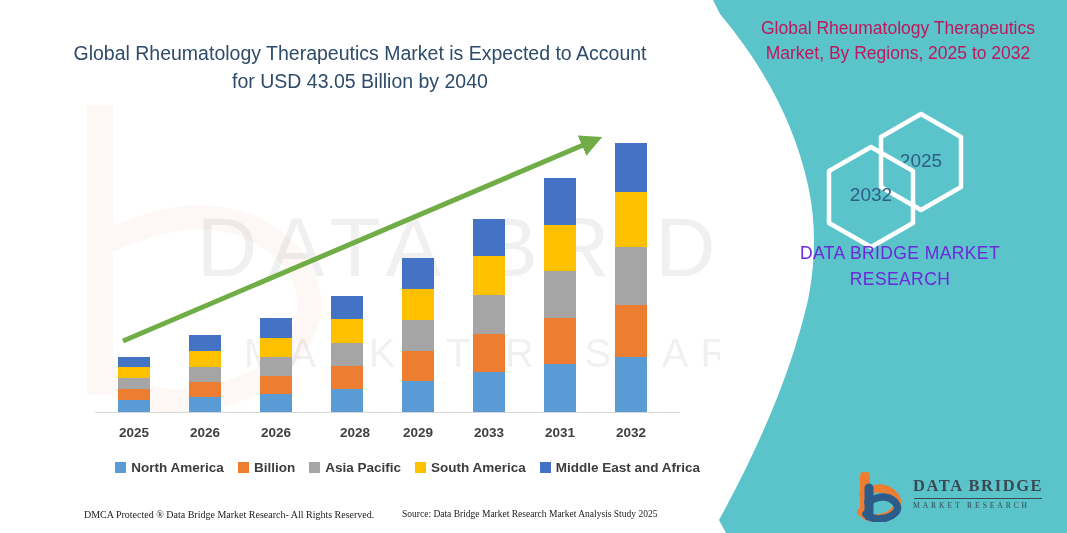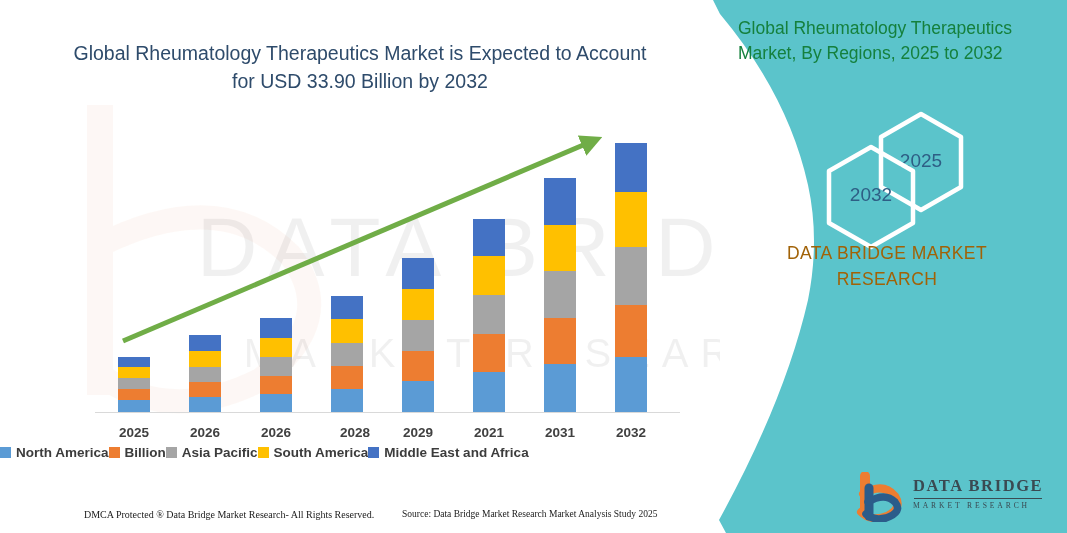--- a/index.html
+++ b/index.html
@@ -53,22 +53,22 @@
   .xlabel {
     position:absolute; top:425px; width:70px; text-align:center;
     font-size:13.5px; font-weight:bold; color:#404040;
   }
 
   
   #growth-arrow { position:absolute; left:0; top:0; width:720px; height:533px; pointer-events:none; }
 
   
   #legend {
-    position:absolute; left:0; top:445px; width:700px;
-    display:flex; justify-content:flex-start; align-items:center; 
+    position:absolute; left:0; top:460px; width:700px;
+    display:flex; justify-content:flex-end; align-items:center; gap:14px;
   }
   .legend-item { display:flex; align-items:center; gap:5px; }
   .legend-swatch { width:11px; height:11px; display:block; }
   .legend-label { font-size:13.5px; font-weight:bold; color:#3C3C3C; white-space:nowrap; }
 
   
   #footer-left {
     position:absolute; left:84px; top:509px;
     font-family:Liberation Serif, serif;
     font-size:10px; color:#1a1a1a; white-space:nowrap;
@@ -83,33 +83,33 @@
   #right-panel {
     position:absolute; left:690px; top:0; width:377px; height:533px;
     overflow:hidden;
   }
   #teal-shape { position:absolute; left:0; top:0; width:377px; height:533px; }
 
   #right-content { position:absolute; left:0; top:0; width:377px; height:533px; }
 
   #right-title {
     position:absolute; left:48px; top:16px; width:320px;
-    color:#15803d;
+    text-align:center; color:#be185d;
     font-size:17.5px; line-height:1.45; font-weight:400;
   }
 
   .hexagon { position:absolute; }
   .hex-label {
     position:absolute; width:100%; text-align:center;
     font-size:19px; color:#2E5E85; font-weight:400;
   }
 
   #brand-text {
-    position:absolute; left:47px; top:240px; width:300px;
-    text-align:center; color:#a16207;
+    position:absolute; left:60px; top:240px; width:300px;
+    text-align:center; color:#6d28d9;
     font-size:17.5px; line-height:1.5; letter-spacing:.4px;
   }
 
   
   #logo { position:absolute; left:163px; top:472px; width:200px; height:52px; }
   #logo-text { position:absolute; left:60px; top:4px; }
   #logo-name {
     font-size:16.5px; letter-spacing:1.6px; color:#3A4A52; font-weight:bold;
     font-family:"Liberation Serif", serif;
   }
@@ -127,21 +127,21 @@
   <svg id="ghost-mark" viewBox="0 0 300 330">
     <path d="M40 10 L40 300" stroke="#E8A07A" stroke-width="26" fill="none"></path>
     <path d="M40 150 Q160 90 230 160 Q280 225 200 285 Q110 330 40 280" stroke="#E8A07A" stroke-width="24" fill="none"></path>
   </svg>
 
   <div id="watermark">
     <div class="wm1">DATA BRIDGE</div>
     <div class="wm2">MARKET RESEARCH</div>
   </div>
 
-  <div id="chart-title">Global Rheumatology Therapeutics Market is Expected to Account for USD 33.90 Billion by 2032</div>
+  <div id="chart-title">Global Rheumatology Therapeutics Market is Expected to Account for USD 43.05 Billion by 2040</div>
 
   <div id="chart-area">
     <div id="bars-container">
         <div class="bar" style="left: 118px;">
           <span class="seg" style="height: 10px; background: rgb(68, 114, 196);"></span>
           <span class="seg" style="height: 11px; background: rgb(255, 192, 0);"></span>
           <span class="seg" style="height: 11px; background: rgb(165, 165, 165);"></span>
           <span class="seg" style="height: 11px; background: rgb(237, 125, 49);"></span>
           <span class="seg" style="height: 12px; background: rgb(91, 155, 213);"></span>
         </div>
@@ -195,21 +195,21 @@
           <span class="seg" style="height: 55px; background: rgb(91, 155, 213);"></span>
         </div>
       </div>
     <div id="axis-line"></div>
     <div id="xlabels-container">
         <div class="xlabel" style="left: 99px;">2025</div>
         <div class="xlabel" style="left: 170px;">2026</div>
         <div class="xlabel" style="left: 241px;">2026</div>
         <div class="xlabel" style="left: 320px;">2028</div>
         <div class="xlabel" style="left: 383px;">2029</div>
-        <div class="xlabel" style="left: 454px;">2021</div>
+        <div class="xlabel" style="left: 454px;">2033</div>
         <div class="xlabel" style="left: 525px;">2031</div>
         <div class="xlabel" style="left: 596px;">2032</div>
       </div>
 
     <svg id="growth-arrow" viewBox="0 0 720 533">
       <defs>
         <marker id="arrowhead" markerWidth="4.4" markerHeight="4.4" refX="1.3" refY="2.2" orient="auto">
           <path d="M0,0 L4.4,2.2 L0,4.4 Z" fill="#70AD47"></path>
         </marker>
       </defs>

